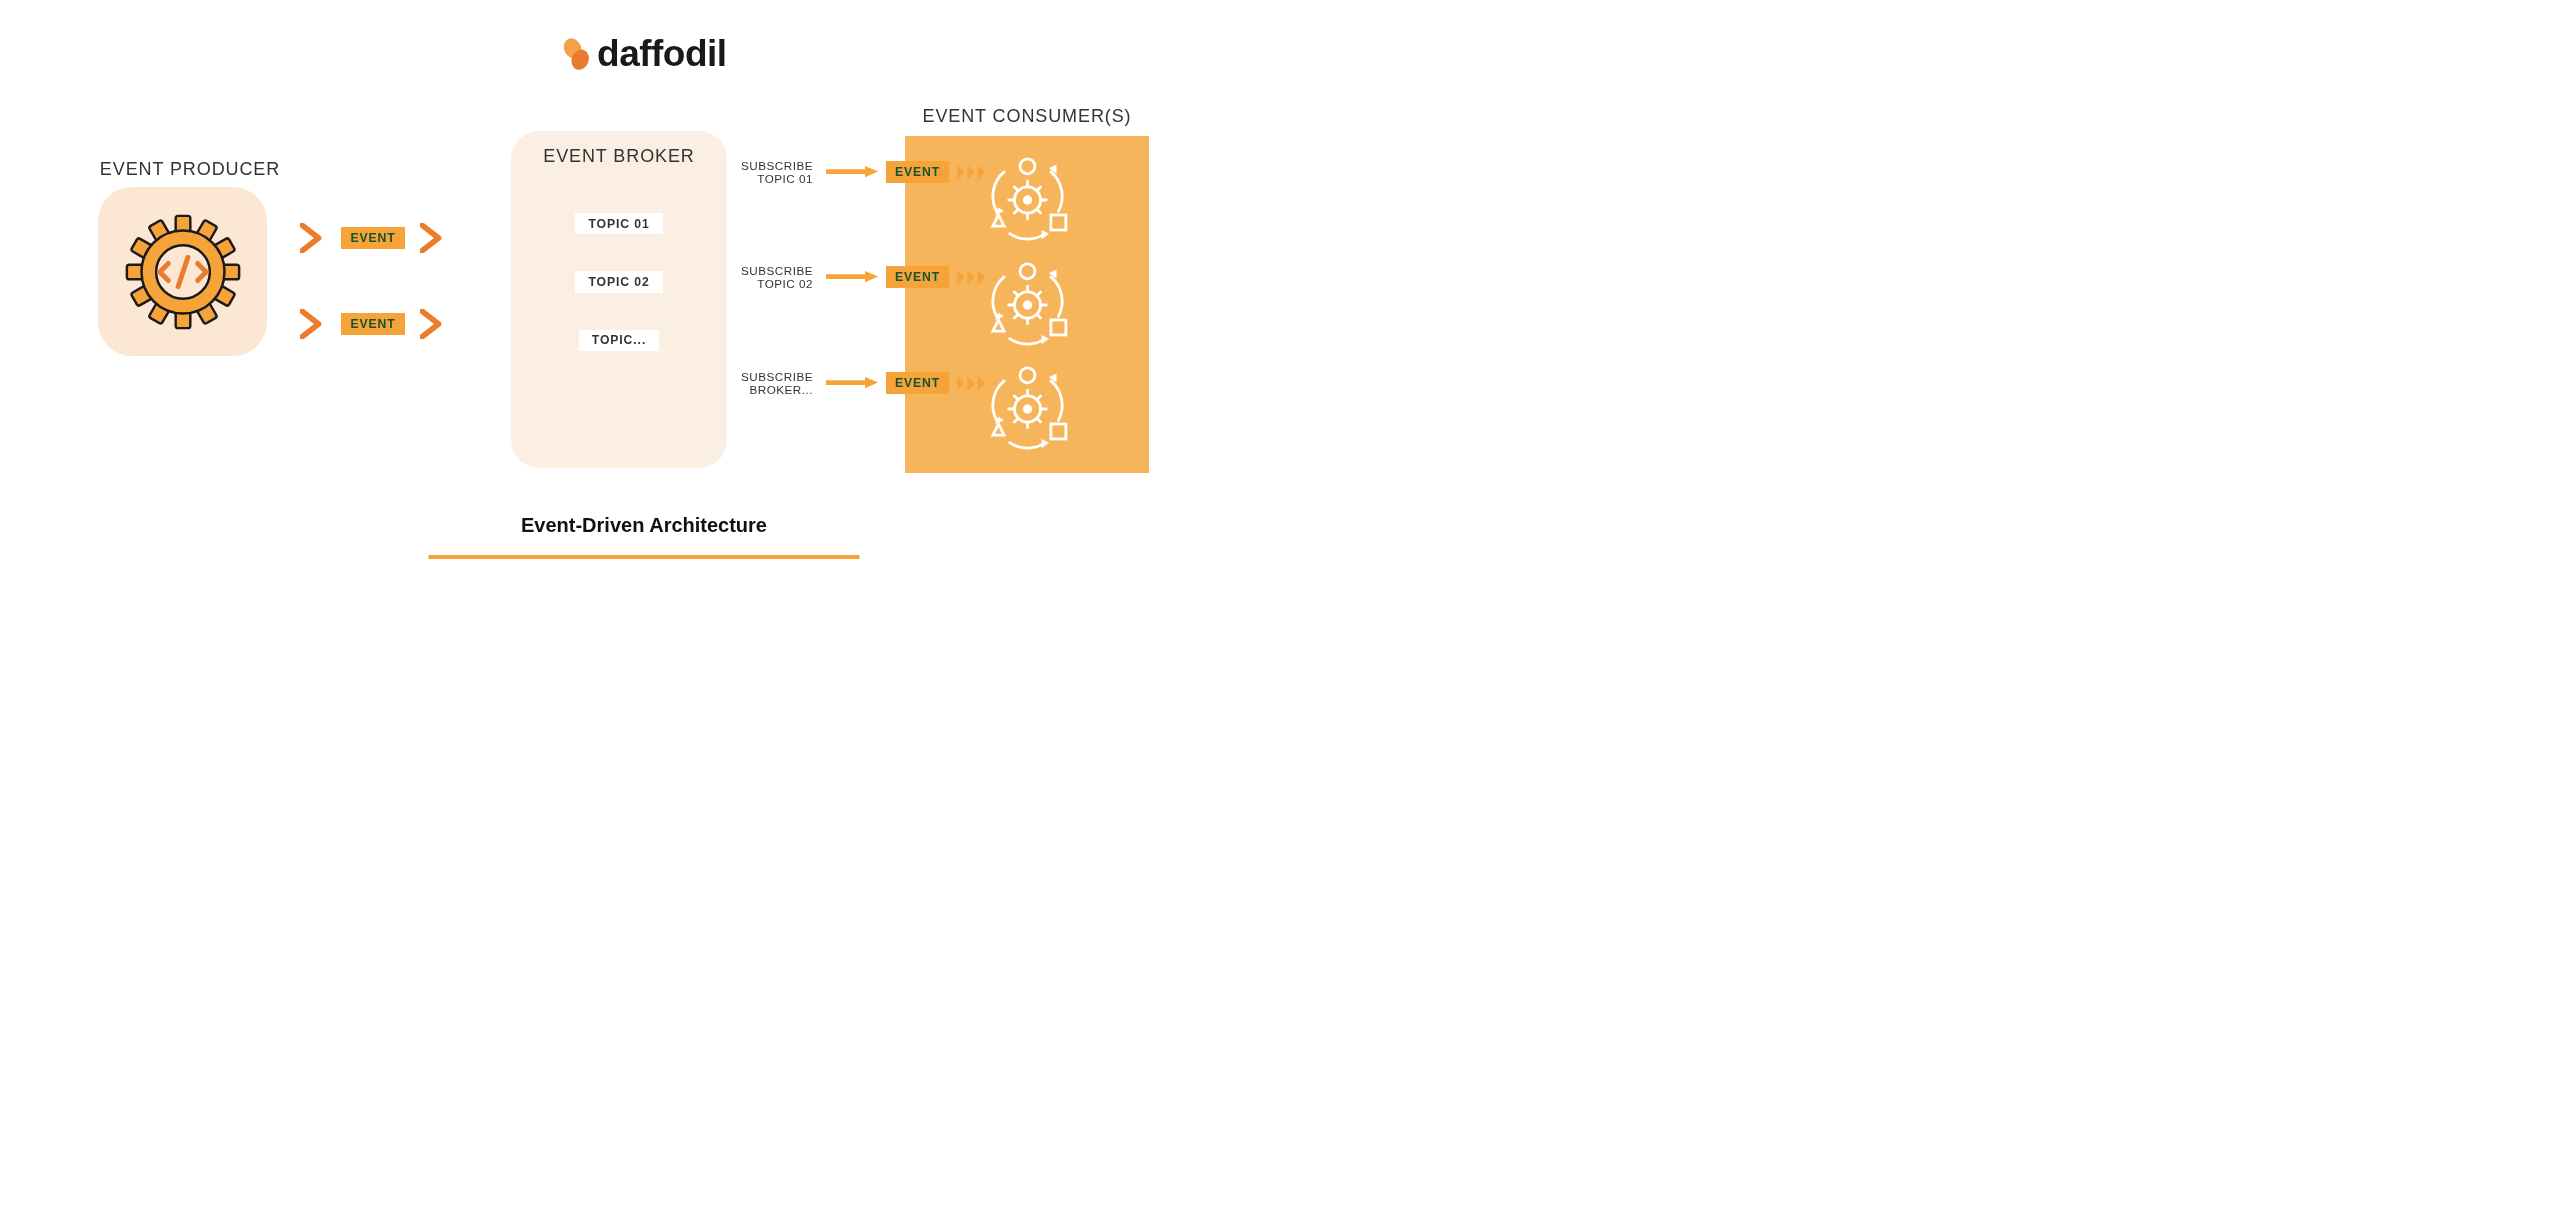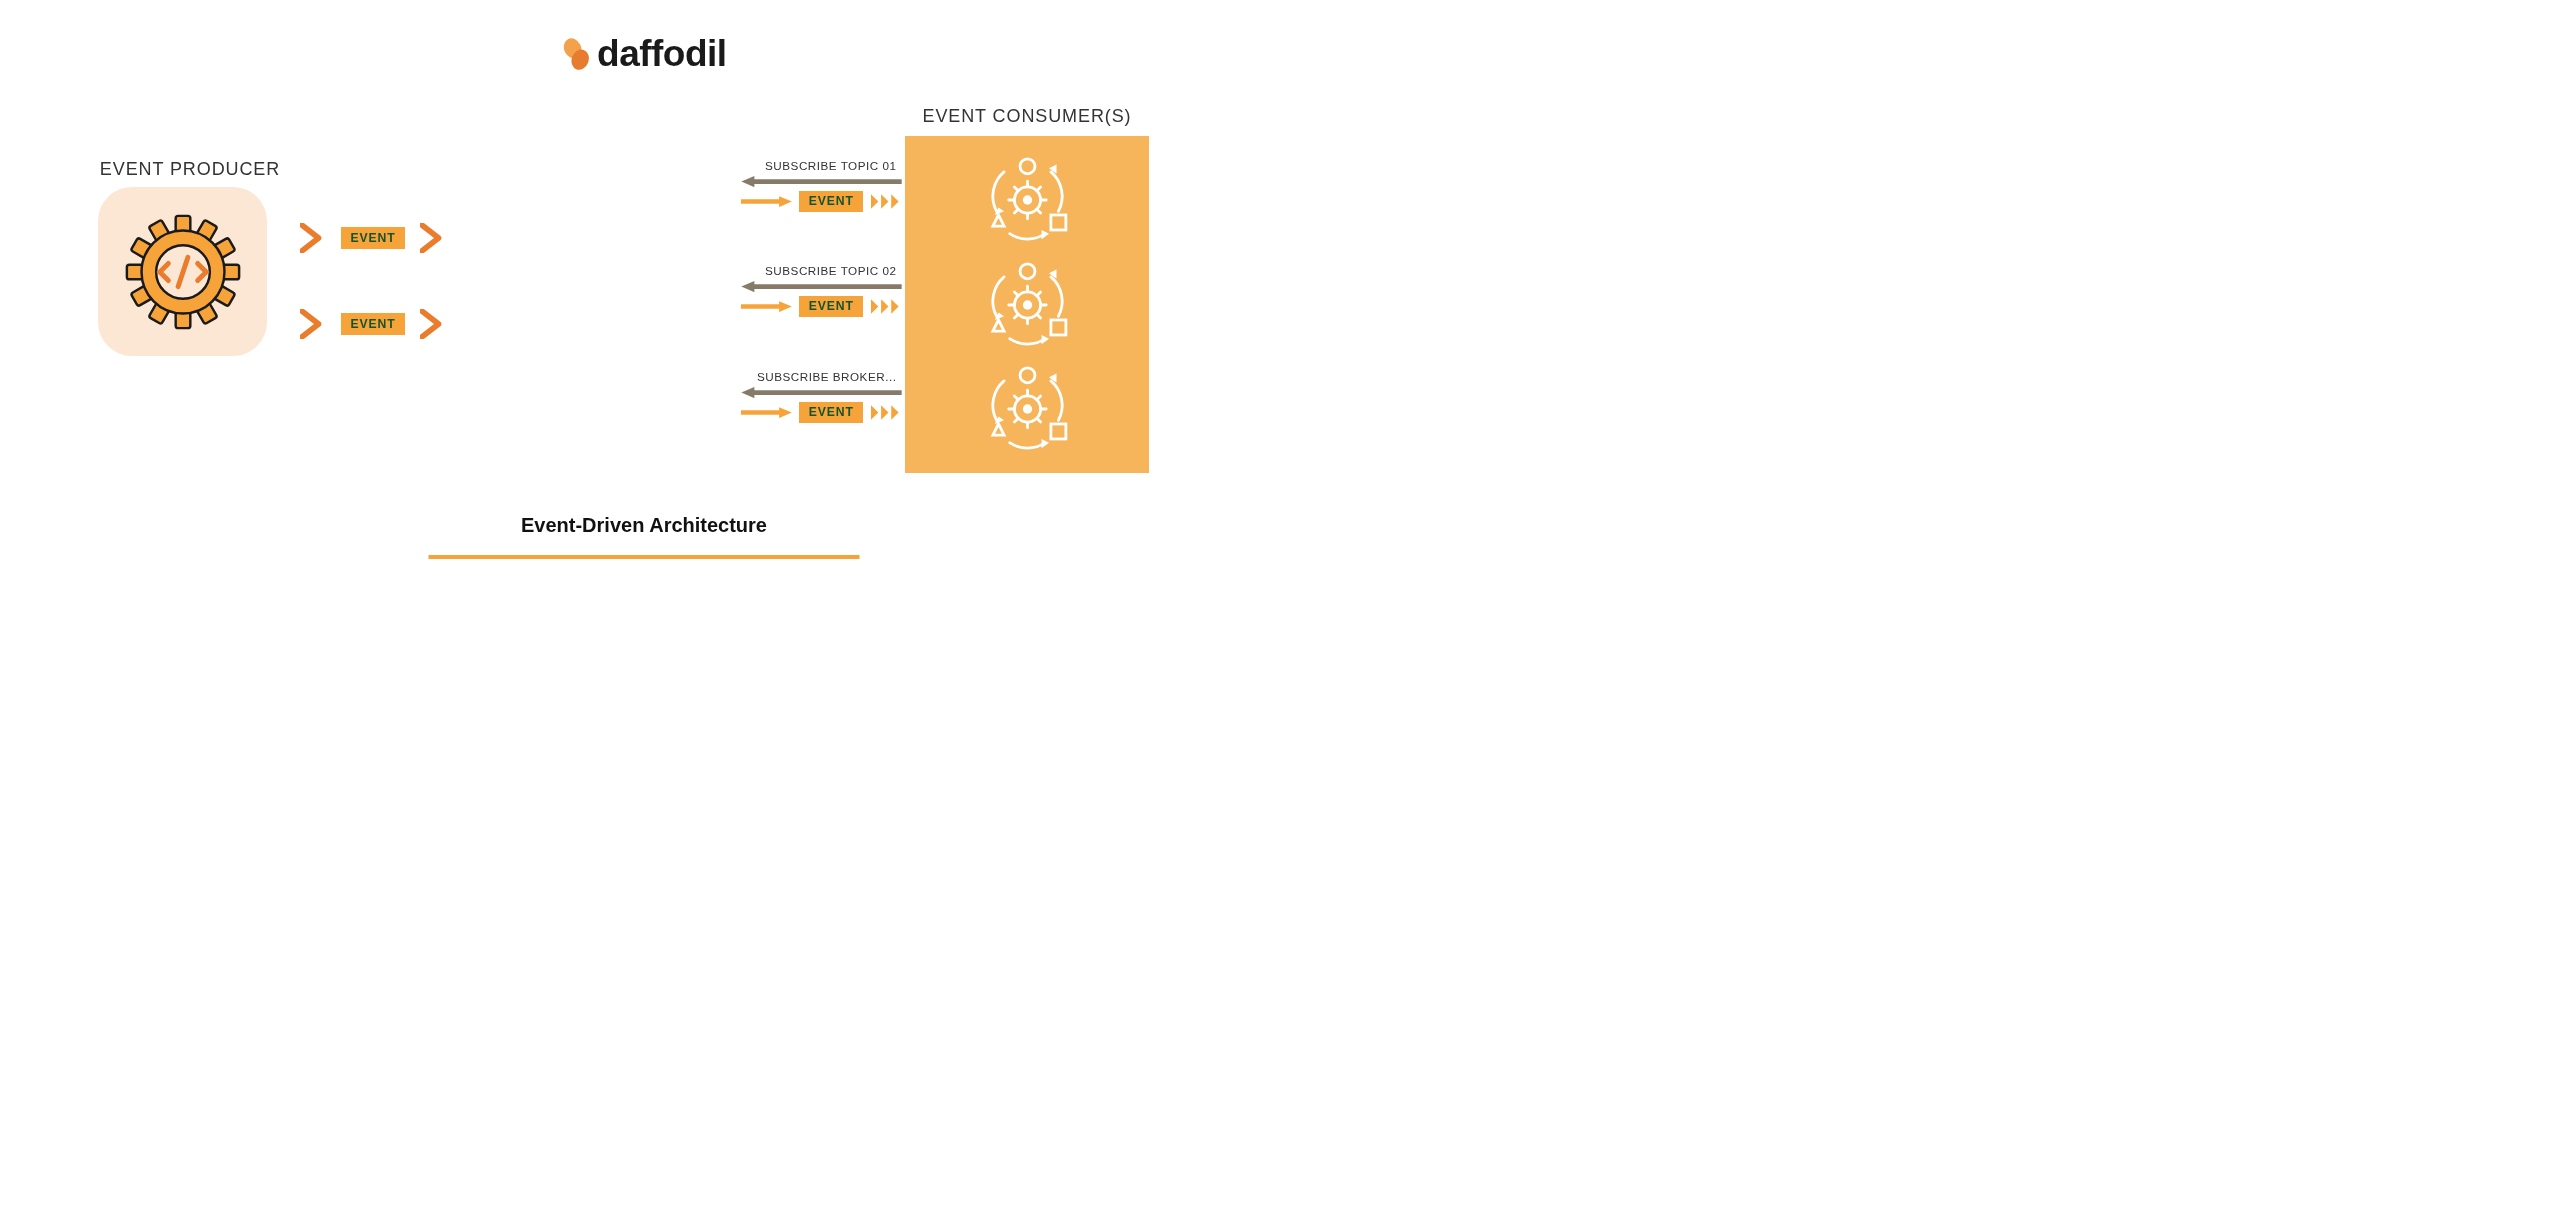--- a/index.html
+++ b/index.html
@@ -25,21 +25,21 @@
   .consumers-label { position:absolute; left:905px; top:106px; width:244px;text-align:center; }
   .consumers-box   { position:absolute; left:905px; top:136px; width:244px; height:337px; background:#F6B55A; display:flex; flex-direction:column; justify-content:space-around; align-items:center; padding:11.2px 0; }
 
   
   .event-pill { background:#F6A33A; color:#14532d; font-size:12.2px; font-weight:700; letter-spacing:0.9px; padding:3.7px 9.4px; display:inline-block; }
   .flow-row { position:absolute; display:flex; align-items:center; gap:15px; }
   .flow1 { left:300px; top:223px; }
   .flow2 { left:300px; top:309px; }
 
   
-  .lane { position:absolute; left:741px; width:161px; display:flex; flex-direction:column; gap:3.7px; }
+  .lane { position:absolute; left:741px; width:161px; display:flex; gap:3.7px; }
   .lane-sub-label { font-size:11.7px; letter-spacing:0.5px; color:#333; font-weight:500; text-align:right; padding-right:5.6px; }
   .lane-evt-row { display:flex; align-items:center; gap:7.5px; }
   .lane1 { top:159px; }
   .lane2 { top:264px; }
   .lane3 { top:370px; }
 </style>
 </head>
 <body>
 
 <div class="stage">
@@ -81,20 +81,26 @@
         <circle r="22" fill="#FBE7D4" stroke="#1a1a1a" stroke-width="2"></circle>
         <g stroke="#EA7C2B" stroke-width="4" stroke-linecap="round" fill="none">
           <path d="M-12 -7 L-19 0 L-12 7"></path>
           <path d="M12 -7 L19 0 L12 7"></path>
           <path d="M4 -12 L-4 12"></path>
         </g>
       </g>
     </svg>
   </div>
 
+  <div class="broker-box">
+    <div class="section-label" style="position:absolute; top:15px; left:0; right:0;">EVENT BROKER</div>
+    <div class="topic" style="margin-top:28px;">TOPIC 01</div>
+    <div class="topic">TOPIC 02</div>
+    <div class="topic">TOPIC...</div>
+  </div>
 
   <div class="section-label consumers-label">EVENT CONSUMER(S)</div>
   <div class="consumers-box">
     <svg width="103" height="94" viewBox="0 0 110 100">
         <use href="#proc"></use>
       </svg>
     <svg width="103" height="94" viewBox="0 0 110 100">
         <use href="#proc"></use>
       </svg>
     <svg width="103" height="94" viewBox="0 0 110 100">

